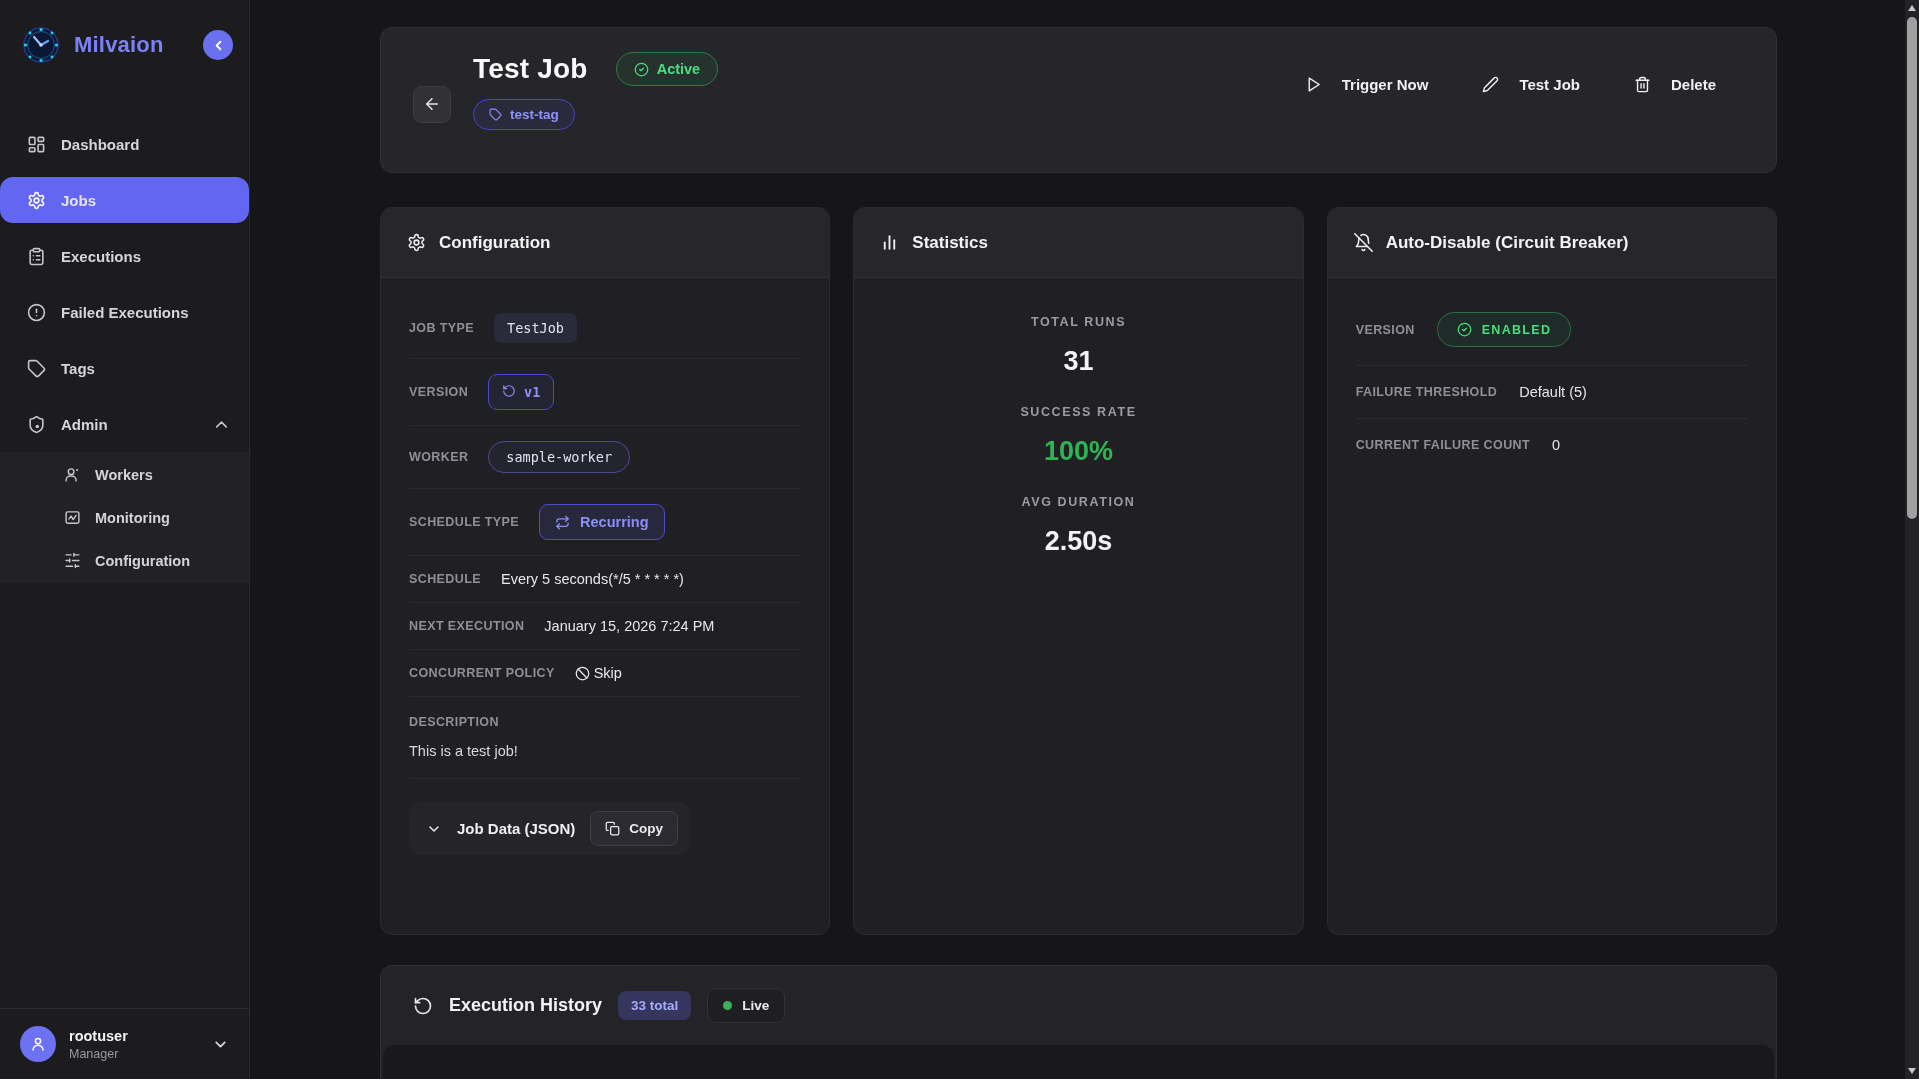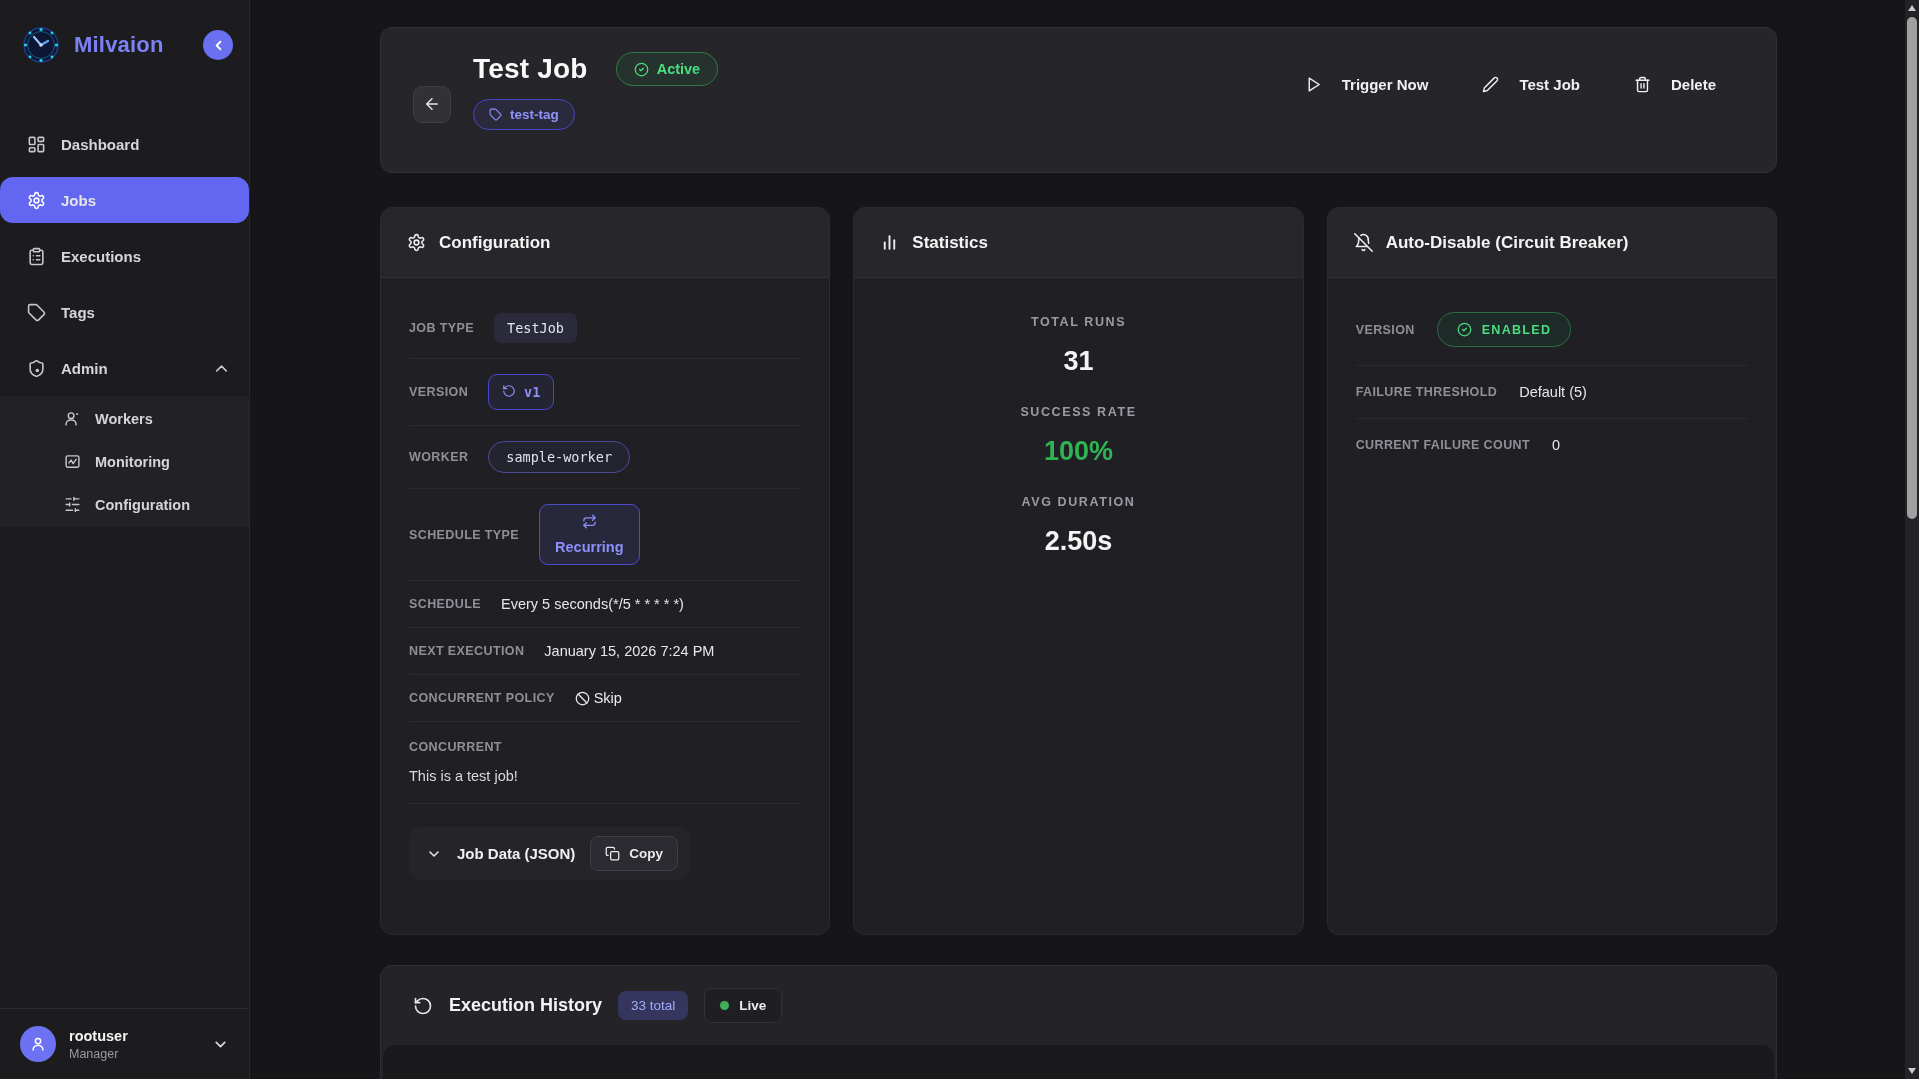--- a/index.html
+++ b/index.html
@@ -112,21 +112,21 @@
     background:rgba(99,102,241,.07); padding:9px 13px; border-radius:9px;
   }
   .version-badge svg { width:14px; height:14px; }
   .worker-pill {
     font-family:"DejaVu Sans Mono", monospace; font-size:13.5px; color:#e0e2f2;
     border:1px solid #4b4a96; background:rgba(99,102,241,.06);
     padding:7px 17px; border-radius:999px;
   }
   .recurring-badge {
     display:flex; align-items:center; gap:10px; color:#8b90f9; font-size:14.5px; font-weight:700;
-    border:1px solid #4e4ccd; background:rgba(99,102,241,.12); padding:9px 15px; border-radius:9px;flex-direction:column;
+    border:1px solid #4e4ccd; background:rgba(99,102,241,.12); padding:9px 15px; border-radius:9px;
   }
   .recurring-badge svg { width:15px; height:15px; }
   .skip-value { display:flex; align-items:center; gap:4px; font-size:14.5px; color:#eceded; }
   .skip-value svg { width:15px; height:15px; }
   .desc-block { padding:15px 0 19px; border-bottom:1px solid #2a2a2f; }
   .desc-text { margin-top:13px; font-size:14.5px; color:#dadadd; }
   .job-data-box {
     margin-top:23px; background:#242429; border-radius:10px; padding:9px 12px 9px 17px;
     display:inline-flex; align-items:center; gap:15px; width:fit-content; cursor:pointer;
   }
@@ -153,21 +153,21 @@
   }
   .enabled-pill svg { width:15px; height:15px; }
 
   
   .exec-card {
     margin-top:30px; background:#242428; border:1px solid #2e2e33; border-radius:12px;
     height:400px; overflow:hidden; display:flex; flex-direction:column;
   }
   .exec-header { display:flex; align-items:center; gap:16px; padding:22px 32px; }
   .exec-title { font-size:18px; font-weight:700; color:#f4f4f5; }
-  .total-badge { background:#35355e; color:#a3aefb; font-size:13.5px; font-weight:400; padding:7px 13px; border-radius:8px; }
+  .total-badge { background:#35355e; color:#a3aefb; font-size:13.5px; font-weight:700; padding:7px 13px; border-radius:8px; }
   .live-pill {
     display:flex; align-items:center; gap:10px; background:#1f1f23; border:1px solid #323237;
     padding:9px 15px; border-radius:8px; color:#ececef; font-size:13.5px; font-weight:600; cursor:pointer;
   }
   .live-dot { width:9px; height:9px; border-radius:50%; background:#3fae5a; }
   .exec-body { flex:1; margin:0 2px; background:#19191c; border-radius:12px 12px 0 0; }
 
   
   .scrollbar { position:fixed; right:0; top:0; width:14px; height:1079px; background:#232327; }
   .scroll-thumb { position:absolute; left:2px; top:17px; width:10px; height:502px; background:#a0a0a0; border-radius:5px; cursor:pointer; }
@@ -242,20 +242,30 @@
             <path d="M16 4h2a2 2 0 0 1 2 2v14a2 2 0 0 1-2 2H6a2 2 0 0 1-2-2V6a2 2 0 0 1 2-2h2"></path>
             <path d="M12 11h4"></path>
             <path d="M12 16h4"></path>
             <path d="M8 11h.01"></path>
             <path d="M8 16h.01"></path>
           </svg>
       </span>
       <span>Executions</span>
     </div>
 
+    <div class="nav-item">
+      <span>
+        <svg viewBox="0 0 24 24" width="19" height="19" fill="none" stroke="currentColor" stroke-width="2" stroke-linecap="round" stroke-linejoin="round">
+            <circle cx="12" cy="12" r="10"></circle>
+            <line x1="12" y1="8" x2="12" y2="12"></line>
+            <line x1="12" y1="16" x2="12.01" y2="16"></line>
+          </svg>
+      </span>
+      <span>Failed Executions</span>
+    </div>
 
     <div class="nav-item">
       <span>
         <svg viewBox="0 0 24 24" width="19" height="19" fill="none" stroke="currentColor" stroke-width="2" stroke-linecap="round" stroke-linejoin="round">
             <path d="M12.586 2.586A2 2 0 0 0 11.172 2H4a2 2 0 0 0-2 2v7.172a2 2 0 0 0 .586 1.414l8.704 8.704a2.426 2.426 0 0 0 3.42 0l6.58-6.58a2.426 2.426 0 0 0 0-3.42z"></path>
           </svg>
       </span>
       <span>Tags</span>
     </div>
 
@@ -466,21 +476,21 @@
               <svg viewBox="0 0 24 24" width="15" height="15" fill="none" stroke="currentColor" stroke-width="2" stroke-linecap="round" stroke-linejoin="round">
                   <circle cx="12" cy="12" r="10"></circle>
                   <path d="m4.9 4.9 14.2 14.2"></path>
                 </svg>
             </span>
             <span>Skip</span>
           </span>
         </div>
 
         <div class="desc-block">
-          <span class="cfg-label">CONCURRENT</span>
+          <span class="cfg-label">DESCRIPTION</span>
           <p class="desc-text">This is a test job!</p>
         </div>
 
         <div class="job-data-box">
           <span>
             <svg viewBox="0 0 24 24" width="16" height="16" fill="none" stroke="currentColor" stroke-width="2.4" stroke-linecap="round" stroke-linejoin="round">
                 <path d="m6 9 6 6 6-6"></path>
               </svg>
           </span>
           <span class="job-data-label">Job Data (JSON)</span>

